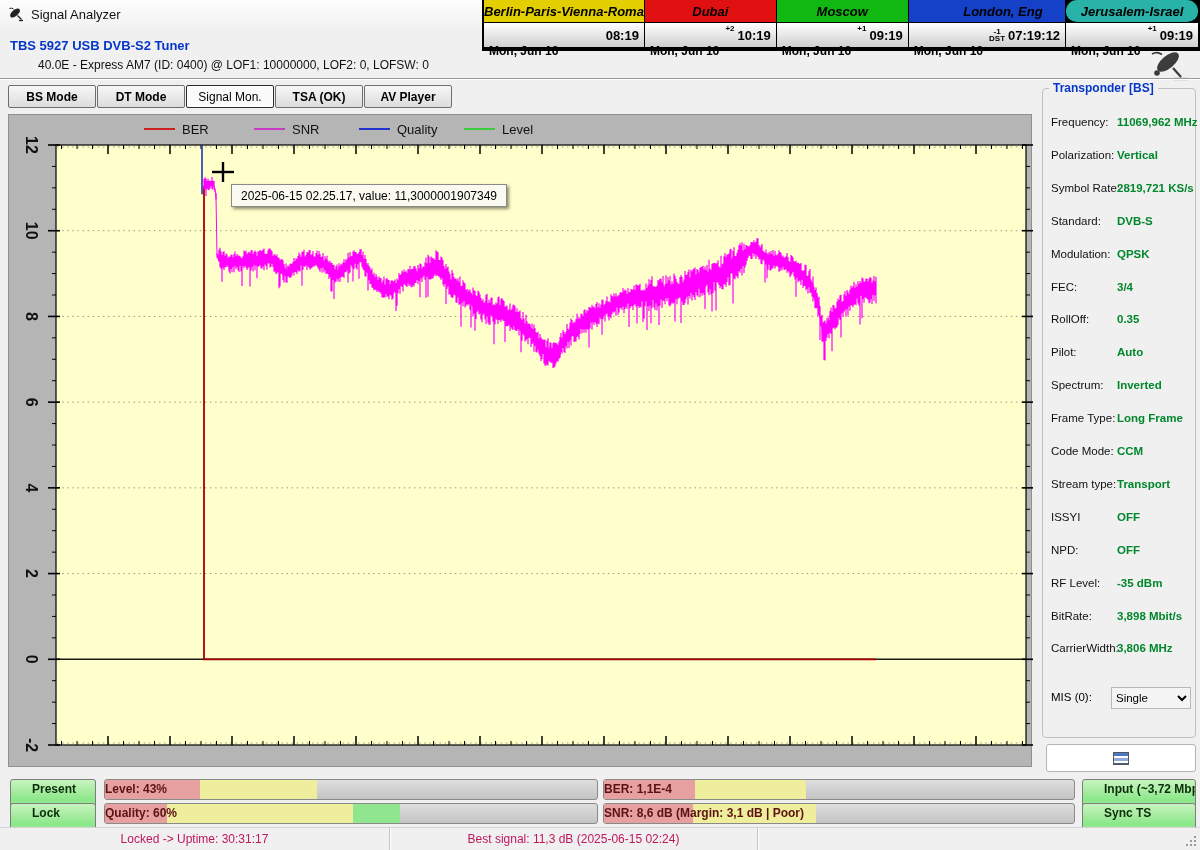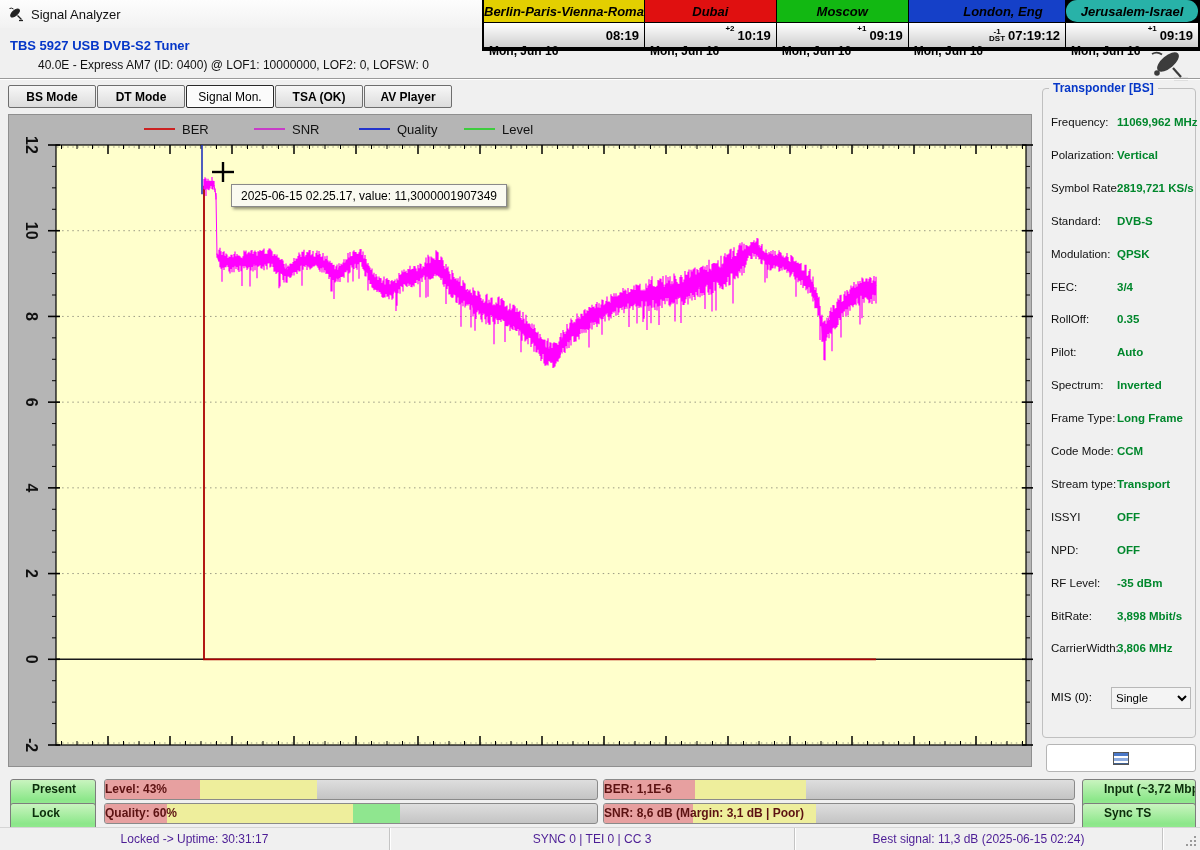--- a/index.html
+++ b/index.html
@@ -79,21 +79,21 @@
     font-size:12px;font-weight:bold;color:#0b2e0b;line-height:19px;padding-left:21px;white-space:nowrap;overflow:hidden;}
   .bar{position:absolute;height:21px;border:1px solid #8a8a8a;border-radius:3px;
     background:linear-gradient(#dedede,#c4c4c4);overflow:hidden;}
   .bar .fill{position:absolute;left:0;top:0;bottom:0;}
   .bar .lbl{position:relative;font-size:12px;font-weight:bold;color:#5c1212;
     line-height:19px;white-space:nowrap;}
 
   
   .statusbar{position:absolute;left:0;top:827px;width:100%;height:23px;background:#f0f0f0;
     border-top:1px solid #d5d5d5;display:flex;align-items:stretch;}
-  .sb-sec{display:flex;align-items:center;justify-content:center;font-size:12px;color:#4c1d95;
+  .sb-sec{display:flex;align-items:center;justify-content:center;font-size:12px;color:#be185d;
     border-right:1px solid #c4c4c4;box-shadow:1px 0 0 #fff;}
   .sb-grip{flex:1;position:relative;}
   .grip-dots{position:absolute;right:3px;bottom:3px;width:12px;height:12px;
     background:
       radial-gradient(circle at 10px 2px,#9a9a9a 1.2px,transparent 1.4px),
       radial-gradient(circle at 10px 6px,#9a9a9a 1.2px,transparent 1.4px),
       radial-gradient(circle at 6px 6px,#9a9a9a 1.2px,transparent 1.4px),
       radial-gradient(circle at 10px 10px,#9a9a9a 1.2px,transparent 1.4px),
       radial-gradient(circle at 6px 10px,#9a9a9a 1.2px,transparent 1.4px),
       radial-gradient(circle at 2px 10px,#9a9a9a 1.2px,transparent 1.4px);}
@@ -506,32 +506,31 @@
       <div class="bar" style="left: 104px; top: 779px; width: 494px;">
         <div class="fill" style="width: 43%; background: linear-gradient(to right, rgb(231, 160, 160) 0%, rgb(231, 160, 160) 45%, rgb(238, 238, 156) 45%, rgb(238, 238, 156) 100%);"></div>
         <div class="lbl">Level: 43%</div>
       </div>
       <div class="bar" style="left: 104px; top: 803px; width: 494px;">
         <div class="fill" style="width: 60%; background: linear-gradient(to right, rgb(231, 160, 160) 0%, rgb(231, 160, 160) 21%, rgb(238, 238, 156) 21%, rgb(238, 238, 156) 84%, rgb(143, 230, 143) 84%, rgb(143, 230, 143) 100%);"></div>
         <div class="lbl">Quality: 60%</div>
       </div>
       <div class="bar" style="left: 603px; top: 779px; width: 472px;">
         <div class="fill" style="width: 43%; background: linear-gradient(to right, rgb(231, 160, 160) 0%, rgb(231, 160, 160) 45%, rgb(238, 238, 156) 45%, rgb(238, 238, 156) 100%);"></div>
-        <div class="lbl">BER: 1,1E-6</div>
+        <div class="lbl">BER: 1,1E-4</div>
       </div>
       <div class="bar" style="left: 603px; top: 803px; width: 472px;">
         <div class="fill" style="width: 45%; background: linear-gradient(to right, rgb(231, 160, 160) 0%, rgb(231, 160, 160) 42%, rgb(238, 238, 156) 42%, rgb(238, 238, 156) 100%);"></div>
         <div class="lbl">SNR: 8,6 dB (Margin: 3,1 dB | Poor)</div>
       </div>
       <div class="badge" style="left: 1082px; top: 779px; width: 114px;">Input (~3,72 Mbps)</div>
       <div class="badge" style="left: 1082px; top: 803px; width: 114px;">Sync TS</div>
     </div>
 
   <div class="statusbar">
     <div class="sb-sec" style="width:390px">Locked -&gt; Uptime: 30:31:17</div>
-    <div class="sb-sec" style="width:405px">SYNC 0 | TEI 0 | CC 3</div>
     <div class="sb-sec" style="width:368px">Best signal: 11,3 dB (2025-06-15 02:24)</div>
     <div class="sb-grip">
         <div class="grip-dots"></div>
       </div>
   </div>
 
 </div>
 
 </body></html>

